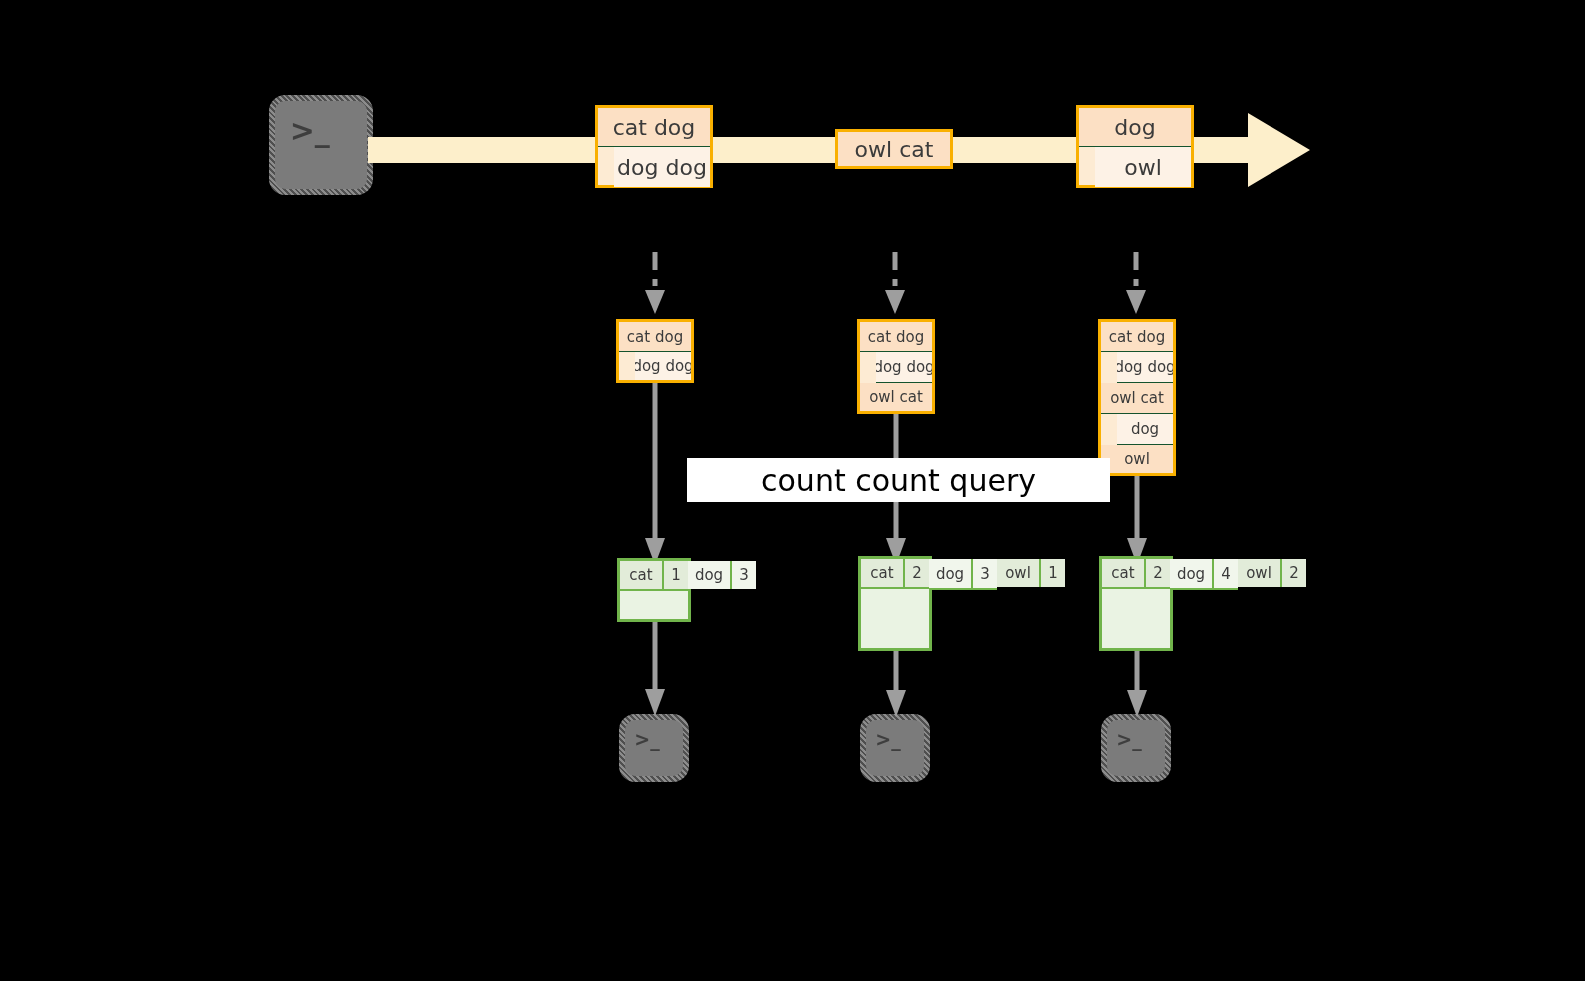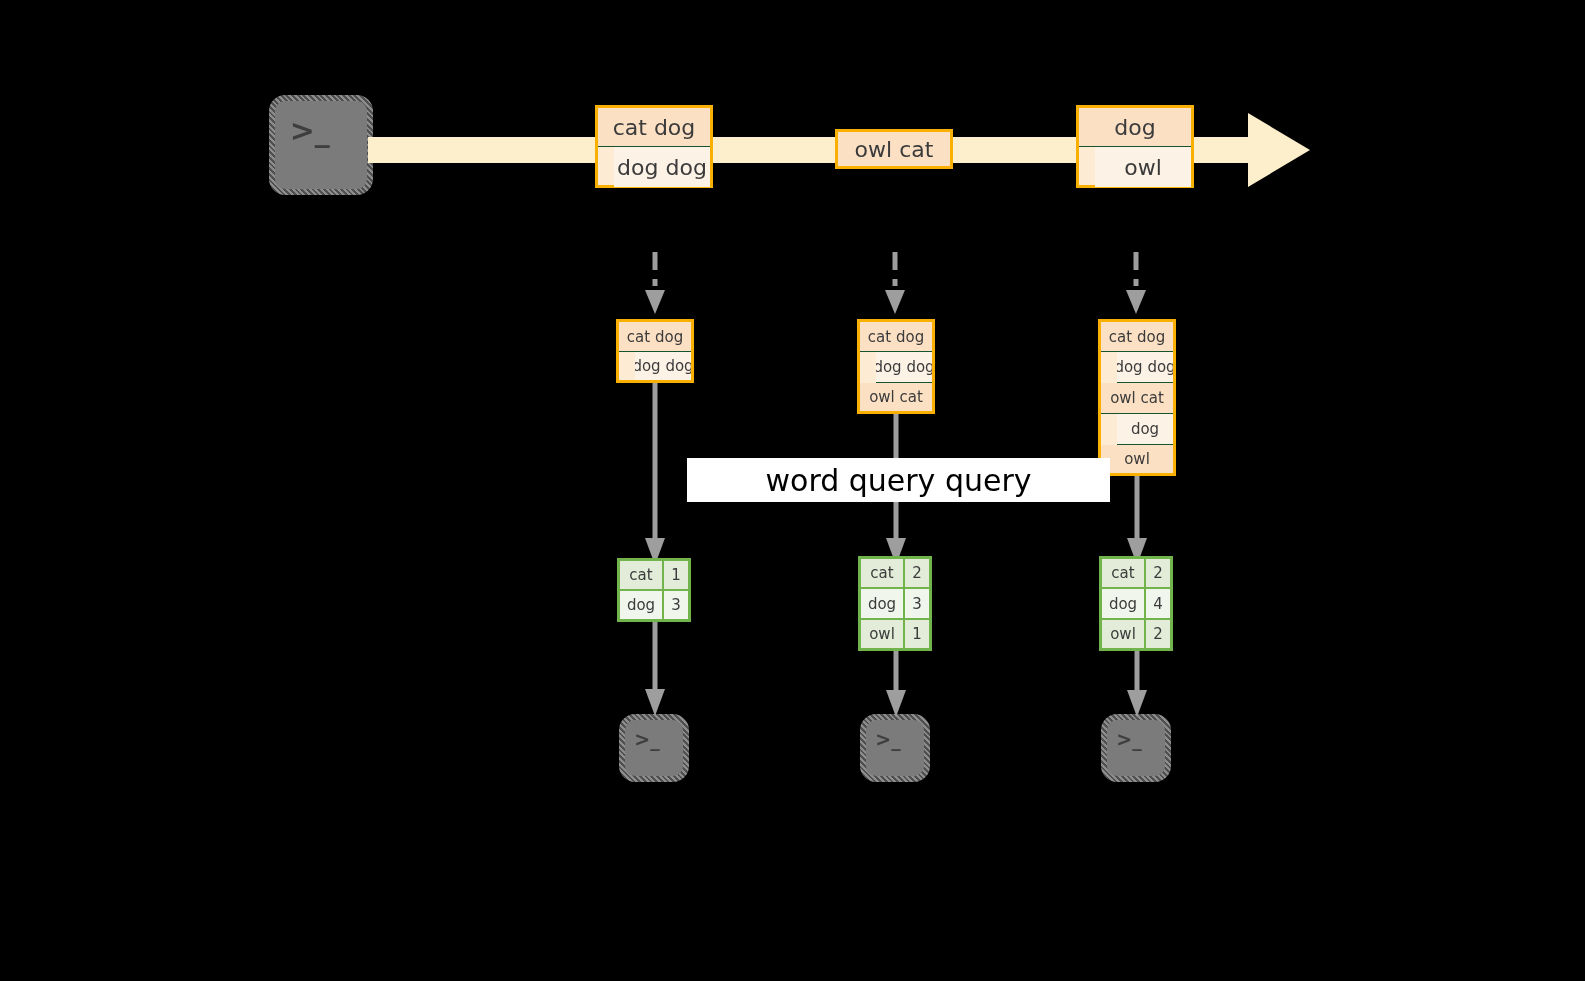--- a/index.html
+++ b/index.html
@@ -79,21 +79,21 @@
   .evt-dark  { background: #fce0c4; }
   .evt-light { background: #fdf2e6; margin-left: 16px; }
 
   
   .cnt-table {
     position: absolute;
     z-index: 3;
     border: 3px solid #71b44b;
     background: #eaf3e3;
     display: flex;
-    flex-direction: column;
+    flex-direction: row;
   }
   .cnt-row {
     display: flex;
     border-bottom: 2px solid #71b44b;
   }
   .cnt-row:last-child { border-bottom: none; }
   .cnt-word {
     border-right: 2px solid #71b44b;
     text-align: center;
     color: #3b3b3b;
@@ -194,21 +194,21 @@
   <svg class="conn" style="left:881px; top:414px;" width="30" height="154" viewBox="0 0 30 154">
     <line x1="15" y1="0" x2="15" y2="129" stroke="#9e9e9e" stroke-width="5"></line>
     <path d="M15,151 L5,124 L25,124 Z" fill="#9e9e9e"></path>
   </svg>
   <svg class="conn" style="left:1122px; top:476px;" width="30" height="92" viewBox="0 0 30 92">
     <line x1="15" y1="0" x2="15" y2="67" stroke="#9e9e9e" stroke-width="5"></line>
     <path d="M15,89 L5,62 L25,62 Z" fill="#9e9e9e"></path>
   </svg>
 
   <div class="banner" style="left:687px; top:458px; width:423px; height:44px; font-size:30px;">
-    <span>word query query</span>
+    <span>count count query</span>
   </div>
 
   <div class="cnt-table" style="left:617px; top:558px; width:74px; height:64px;">
     <div class="cnt-row cnt-a" style="height:30px;">
       <div class="cnt-word" style="width:44px; font-size:15px;">cat</div>
       <div class="cnt-num" style="width:24px; font-size:15px;">1</div>
     </div>
     <div class="cnt-row cnt-b" style="height:28px;">
       <div class="cnt-word" style="width:44px; font-size:15px;">dog</div>
       <div class="cnt-num" style="width:24px; font-size:15px;">3</div>

